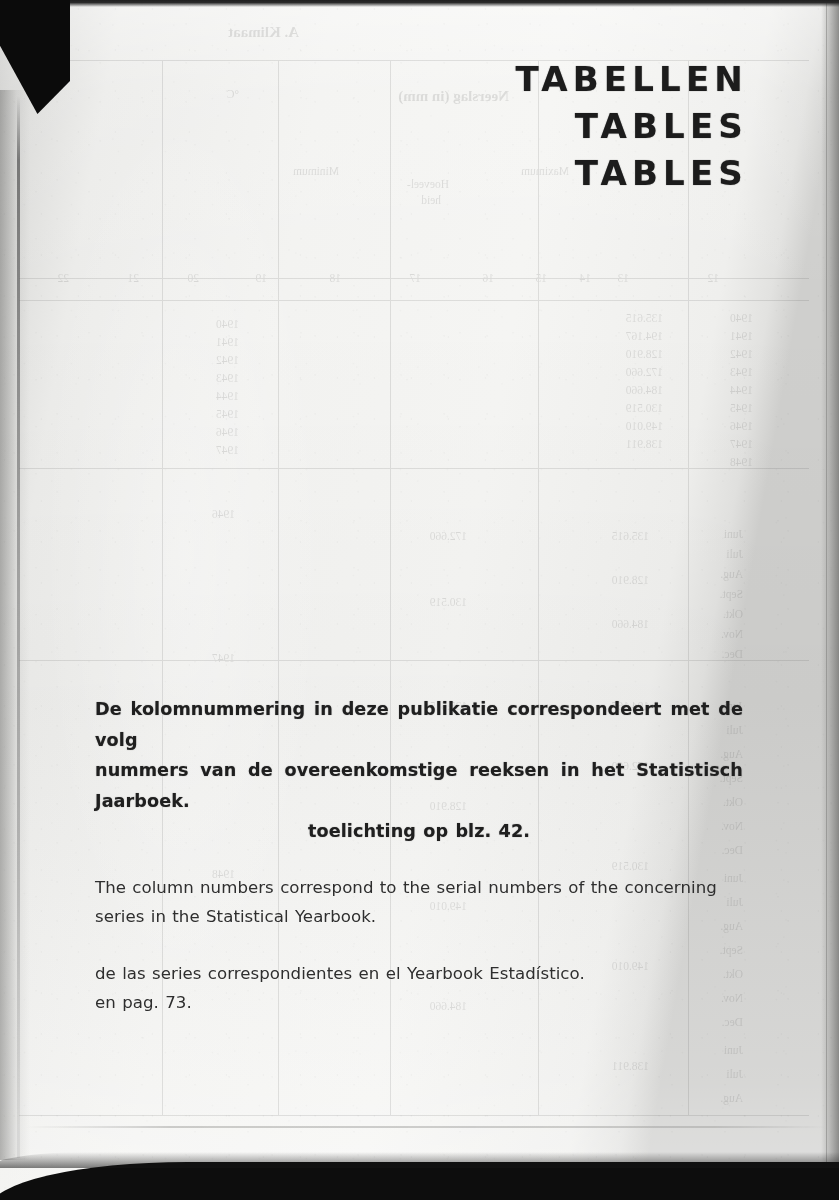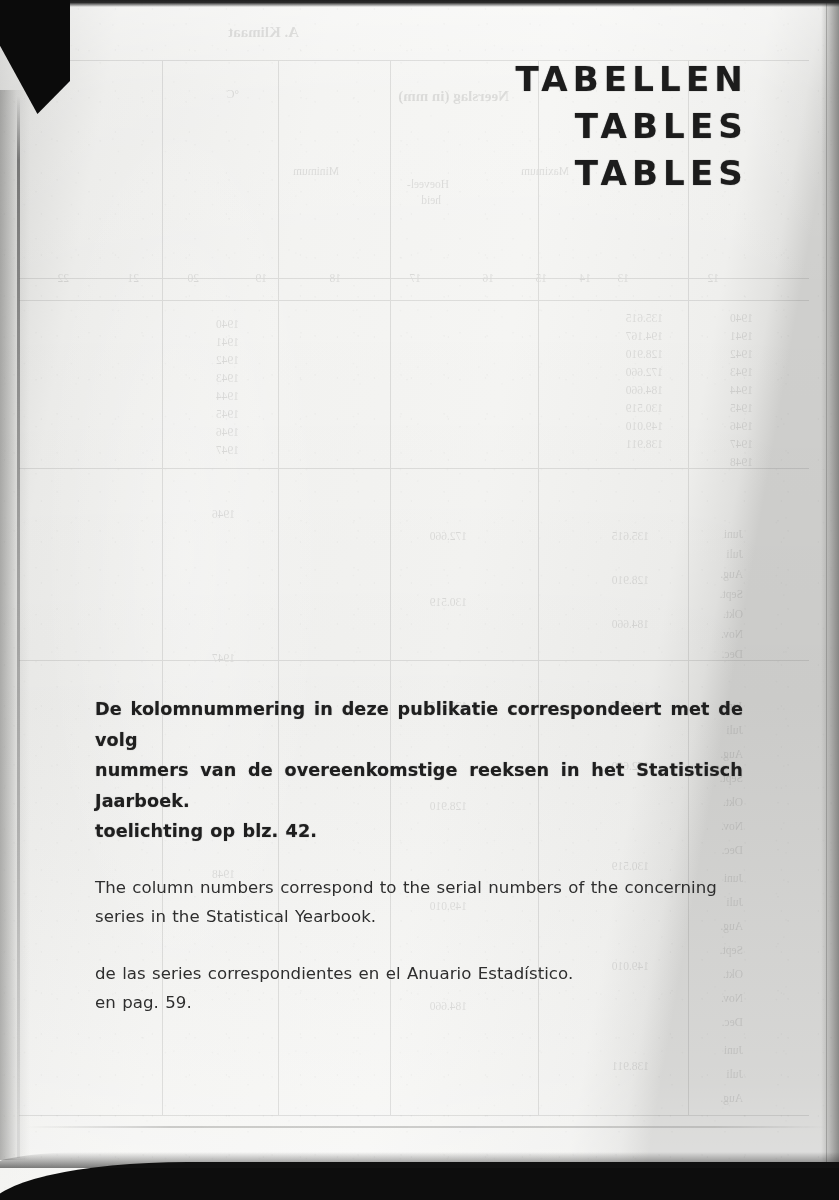--- a/index.html
+++ b/index.html
@@ -187,21 +187,21 @@
     font-weight: 400;
     letter-spacing: 0.05px;
   }
   .para.es {
     font-size: 16.6px;
     line-height: 29px;
     color: #2e2e2e;
     font-weight: 400;
     letter-spacing: 0.05px;
   }
-  .para .lastline { text-align: left; }
+  .para .lastline { text-align: center; }
   .para .flat { text-align: left; }
   .gap-nl { height: 26px; }
   .gap-en { height: 28px; }
 
   
   .grain {
     position: absolute;
     inset: 0;
     pointer-events: none;
     opacity: 0.5;
@@ -353,22 +353,22 @@
     <div class="gap-nl"></div>
 
     <div class="para en">
       <div>The column numbers correspond to the serial numbers of the concerning</div>
       <div class="flat">series in the Statistical Yearbook.</div>
     </div>
 
     <div class="gap-en"></div>
 
     <div class="para es">
-      <div class="flat">de las series correspondientes en el Anuario Estadístico.</div>
-      <div class="flat">en pag. 59.</div>
+      <div class="flat">de las series correspondientes en el Yearbook Estadístico.</div>
+      <div class="flat">en pag. 73.</div>
     </div>
   </div>
 
   <div class="grain"></div>
 
   <div class="fold-shadow"></div>
   <div class="fold-line"></div>
   <div class="right-edge"></div>
   <div class="right-edge-line"></div>
   <div class="bottom-scan-line"></div>

